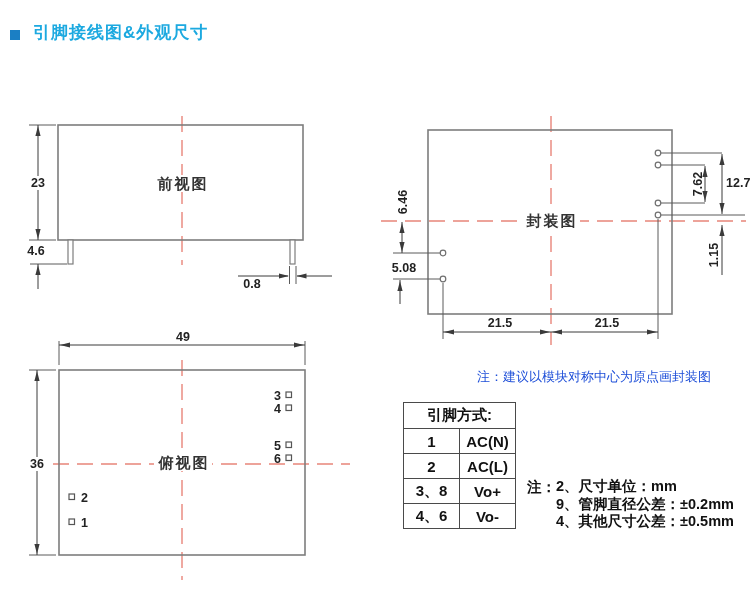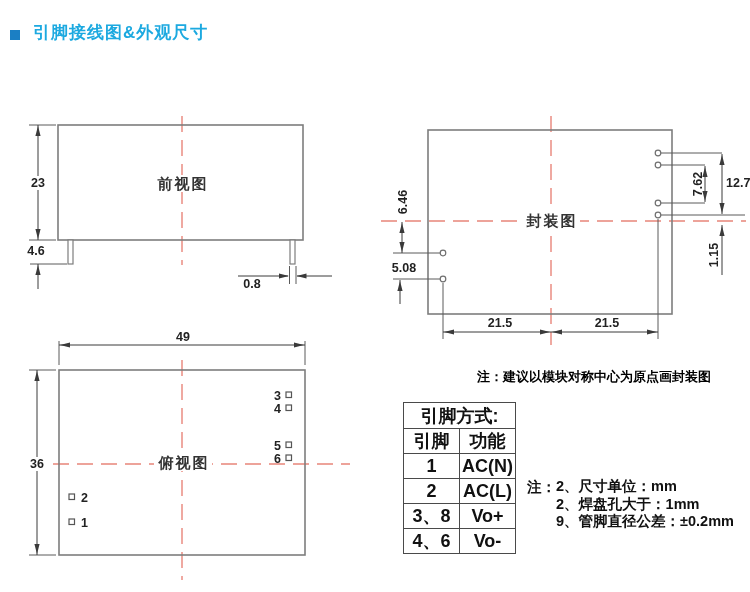--- a/index.html
+++ b/index.html
@@ -19,29 +19,29 @@
   .ext{stroke:#5a5a5a;stroke-width:1;fill:none;}
   .dim{stroke:#3a3a3a;stroke-width:1;fill:none;}
   .ar{fill:#3a3a3a;}
   .bgw{fill:#fff;}
   .dtxt{font-family:"Liberation Sans",sans-serif;font-size:12.5px;font-weight:600;fill:#222;}
   .vlabel{font-family:"Liberation Sans",sans-serif;font-size:15px;font-weight:600;fill:#333;
           letter-spacing:2px;}
 
   
   .ptable{position:absolute;left:403px;top:390px;width:113px;border-collapse:collapse;
-          table-layout:fixed;font-size:18px;font-weight:600;color:#111;text-align:center;}
+          table-layout:fixed;font-size:15px;font-weight:600;color:#111;text-align:center;}
   .ptable td{border:1.5px solid #4a4a4a;padding:0;}
   .ptable .hrow td{height:25px;}
   .ptable .crow td{height:21px;}
   .ptable .drow td{height:24px;}
 
   
   .pkg-note{position:absolute;left:458px;top:356px;width:272px;text-align:center;
-            font-size:13px;font-weight:700;color:#000000;}
+            font-size:13px;font-weight:400;color:#1d4ed8;}
   .notes{position:absolute;left:527px;top:466px;display:flex;font-size:14.5px;font-weight:700;
          color:#111;}
   .notes .item{line-height:17.5px;white-space:nowrap;}
 </style>
 </head>
 <body>
 
 <div class="page">
 
   <div class="bullet"></div>
@@ -169,24 +169,20 @@
     </g>
   </svg>
 
   <div class="pkg-note">注：建议以模块对称中心为原点画封装图</div>
 
   <table class="ptable">
     <tbody>
         <tr class="hrow">
           <td colspan="2">引脚方式:</td>
         </tr>
-    <tr class="crow">
-      <td style="width:48px">引脚</td>
-      <td>功能</td>
-    </tr>
     <tr class="drow">
       <td>1</td>
       <td>AC(N)</td>
     </tr>
     <tr class="drow">
       <td>2</td>
       <td>AC(L)</td>
     </tr>
     <tr class="drow">
       <td>3、8</td>
@@ -196,18 +192,18 @@
       <td>4、6</td>
       <td>Vo-</td>
     </tr>
   </tbody>
     </table>
 
   <div class="notes">
     <div>注：</div>
     <div>
       <div class="item">2、尺寸单位：mm</div>
-      <div class="item">2、焊盘孔大于：1mm</div>
       <div class="item">9、管脚直径公差：±0.2mm</div>
+      <div class="item">4、其他尺寸公差：±0.5mm</div>
     </div>
   </div>
 
 </div>
 
 </body></html>

